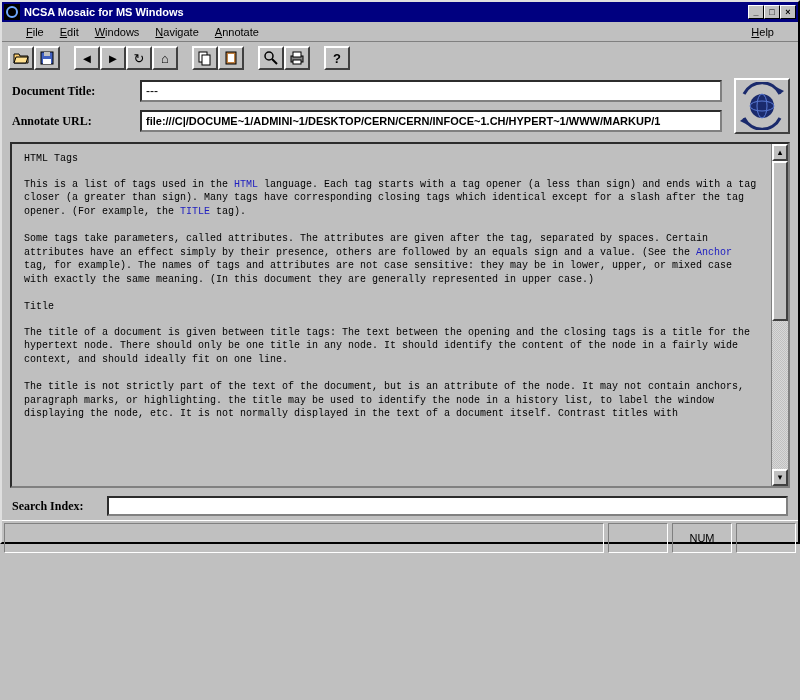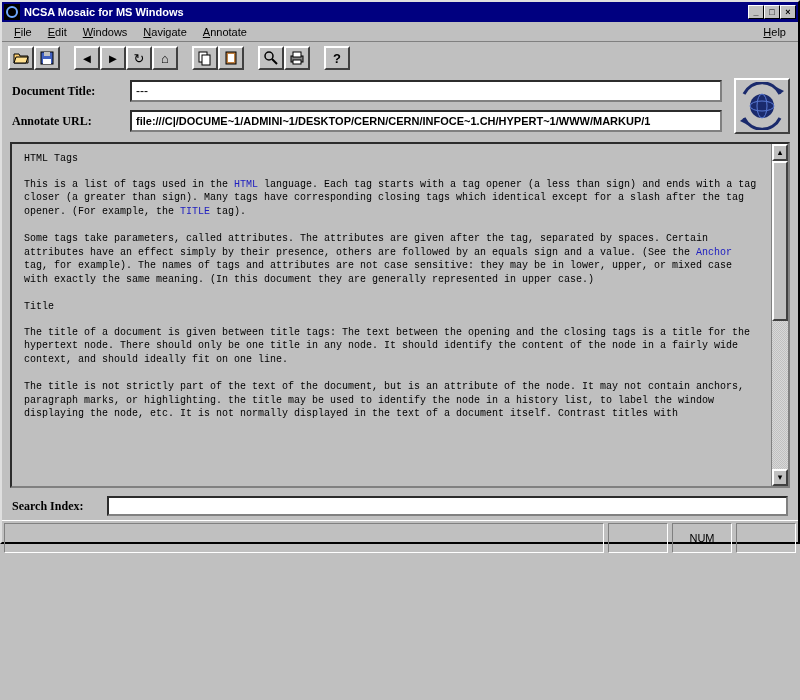--- a/index.html
+++ b/index.html
@@ -46,21 +46,21 @@
     border: 1px solid;
     border-color: #fff #000 #000 #fff;
     font-family: "Marlett", "Arial";
     font-size: 9px; line-height: 12px;
     text-align: center; color: #000;
     margin-left: 0;
   }
   .menubar {
     display: flex; align-items: center;
     height: 20px;
-    padding: 0 4px;
+    padding: 0 16px;
     background: #c0c0c0;
     border-bottom: 1px solid #808080;
   }
   .menuitem { padding: 2px 8px; }
   .menuitem:first-letter { text-decoration: underline; }
   .menuspacer { flex: 1; }
   .toolbar {
     display: flex; align-items: center;
     padding: 4px 6px;
     gap: 2px;
@@ -73,21 +73,21 @@
     border-color: #fff #404040 #404040 #fff;
     display: flex; align-items: center; justify-content: center;
     font-size: 13px; font-family: Arial;
   }
   .tbtn svg { width: 16px; height: 16px; }
   .urlbar {
     padding: 6px 10px 10px 10px;
     display: flex; flex-direction: column; gap: 8px;
     position: relative;
   }
-  .urlrow { display: flex; align-items: center; }
+  .urlrow { display: flex; align-items: center; gap: 10px; }
   .urllabel {
     width: 118px; font-weight: bold; font-size: 12px;
     font-family: "Times New Roman", serif;
   }
   .urlinput {
     flex: 1;
     height: 22px;
     background: #fff;
     border: 2px inset #808080;
     padding: 2px 4px;

